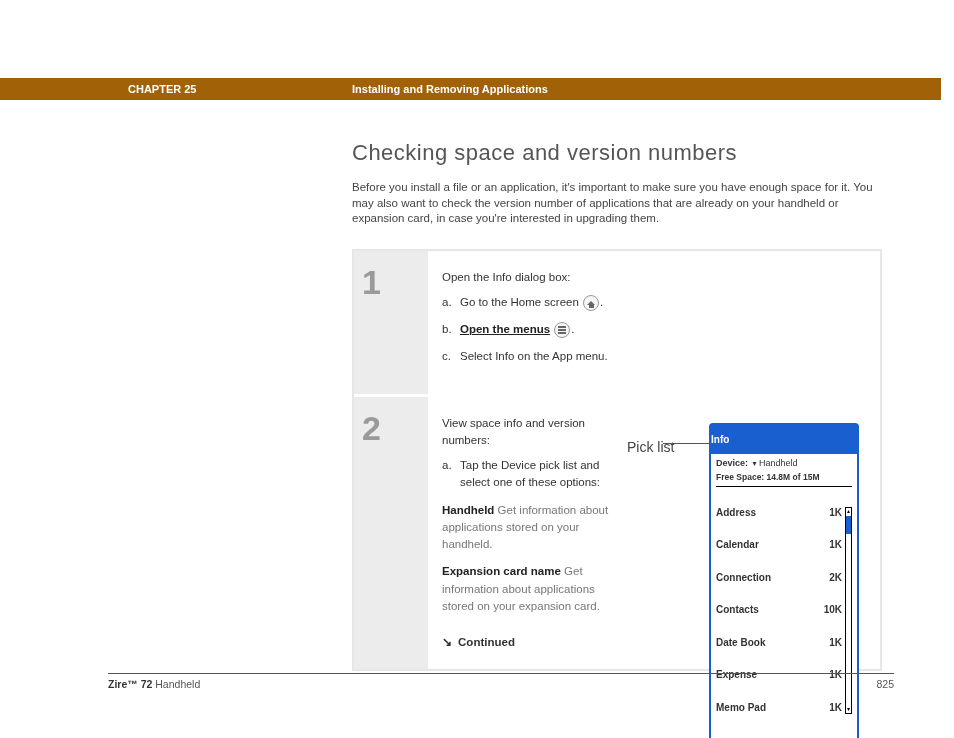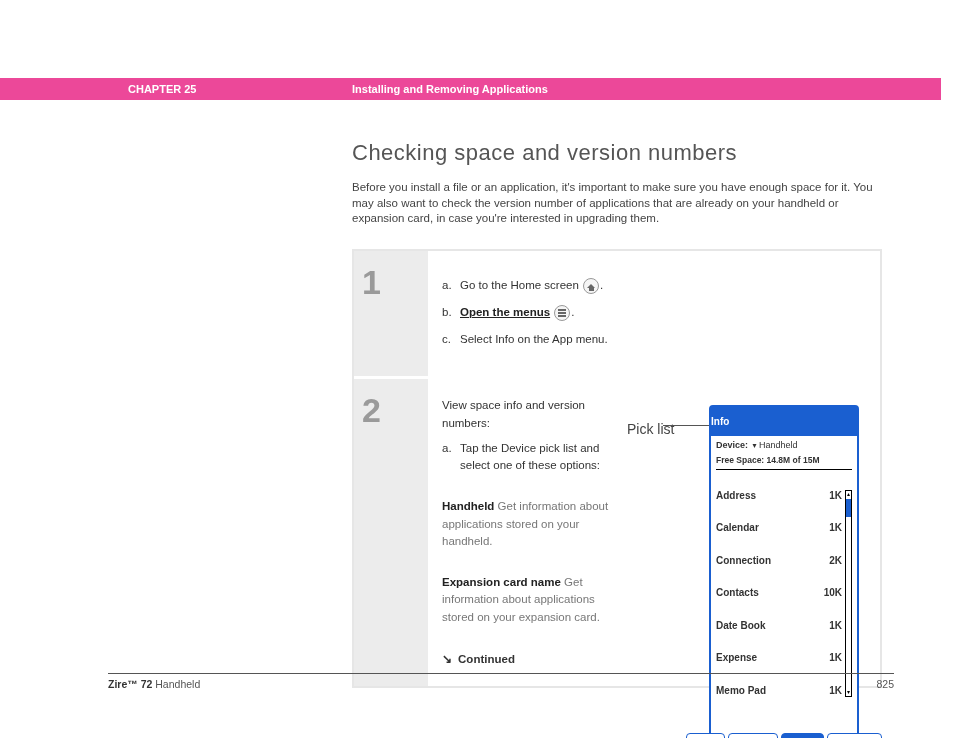--- a/index.html
+++ b/index.html
@@ -11,21 +11,21 @@
     position: relative;
     font-size: 12px;
     color: #333;
   }
   .header-bar {
     position: absolute;
     top: 78px;
     left: 0;
     right: 13px;
     height: 22px;
-    background: #ec4899;
+    background: #a16207;
     display: flex;
     align-items: center;
     color: #fff;
     font-weight: bold;
     font-size: 11px;
   }
   .chapter-label { margin-left: 128px; width: 224px; }
   .chapter-title { }
   .main-content {
     position: absolute;
@@ -108,21 +108,21 @@
   .menu-icon::before {
     content: "";
     position: absolute;
     left: 3px; top: 3px;
     width: 8px; height: 2px;
     background: #666;
     box-shadow: 0 3px 0 #666, 0 6px 0 #666;
   }
   .defn-term { font-weight: bold; color: #222; }
   .defn-text { color: #777; }
-  .defn-block { margin: 24px 0; }
+  .defn-block { margin: 10px 0; }
   .continued { font-weight: bold; margin-top: 18px; }
   .continued-arrow {
     display: inline-block;
     margin-right: 6px;
     font-size: 12px;
   }
   .step2-flex { display: flex; gap: 10px; }
   .step2-left { width: 175px; }
   .step2-right { flex: 1; position: relative; padding-top: 6px; }
   .picklist-label {
@@ -235,20 +235,21 @@
   <h1>Checking space and version numbers</h1>
   <p class="intro">Before you install a file or an application, it's important to make sure you have enough space for it. You may also want to check the version number of applications that are already on your handheld or expansion card, in case you're interested in upgrading them.</p>
 
   <div class="steps-box">
 
     <div class="step">
       <div class="step-num-cell">
         <div class="step-num">1</div>
       </div>
       <div class="step-body">
+        <div>Open the Info dialog box:</div>
         <ol>
           <li>
             <span class="letter">a.</span>
             <span>Go to the Home screen </span>
             <span class="inline-icon home-icon"></span><span>.</span>
           </li>
           <li>
             <span class="letter">b.</span>
             <span class="bold-underline">Open the menus</span>
             <span> </span><span class="inline-icon menu-icon"></span><span>.</span>

